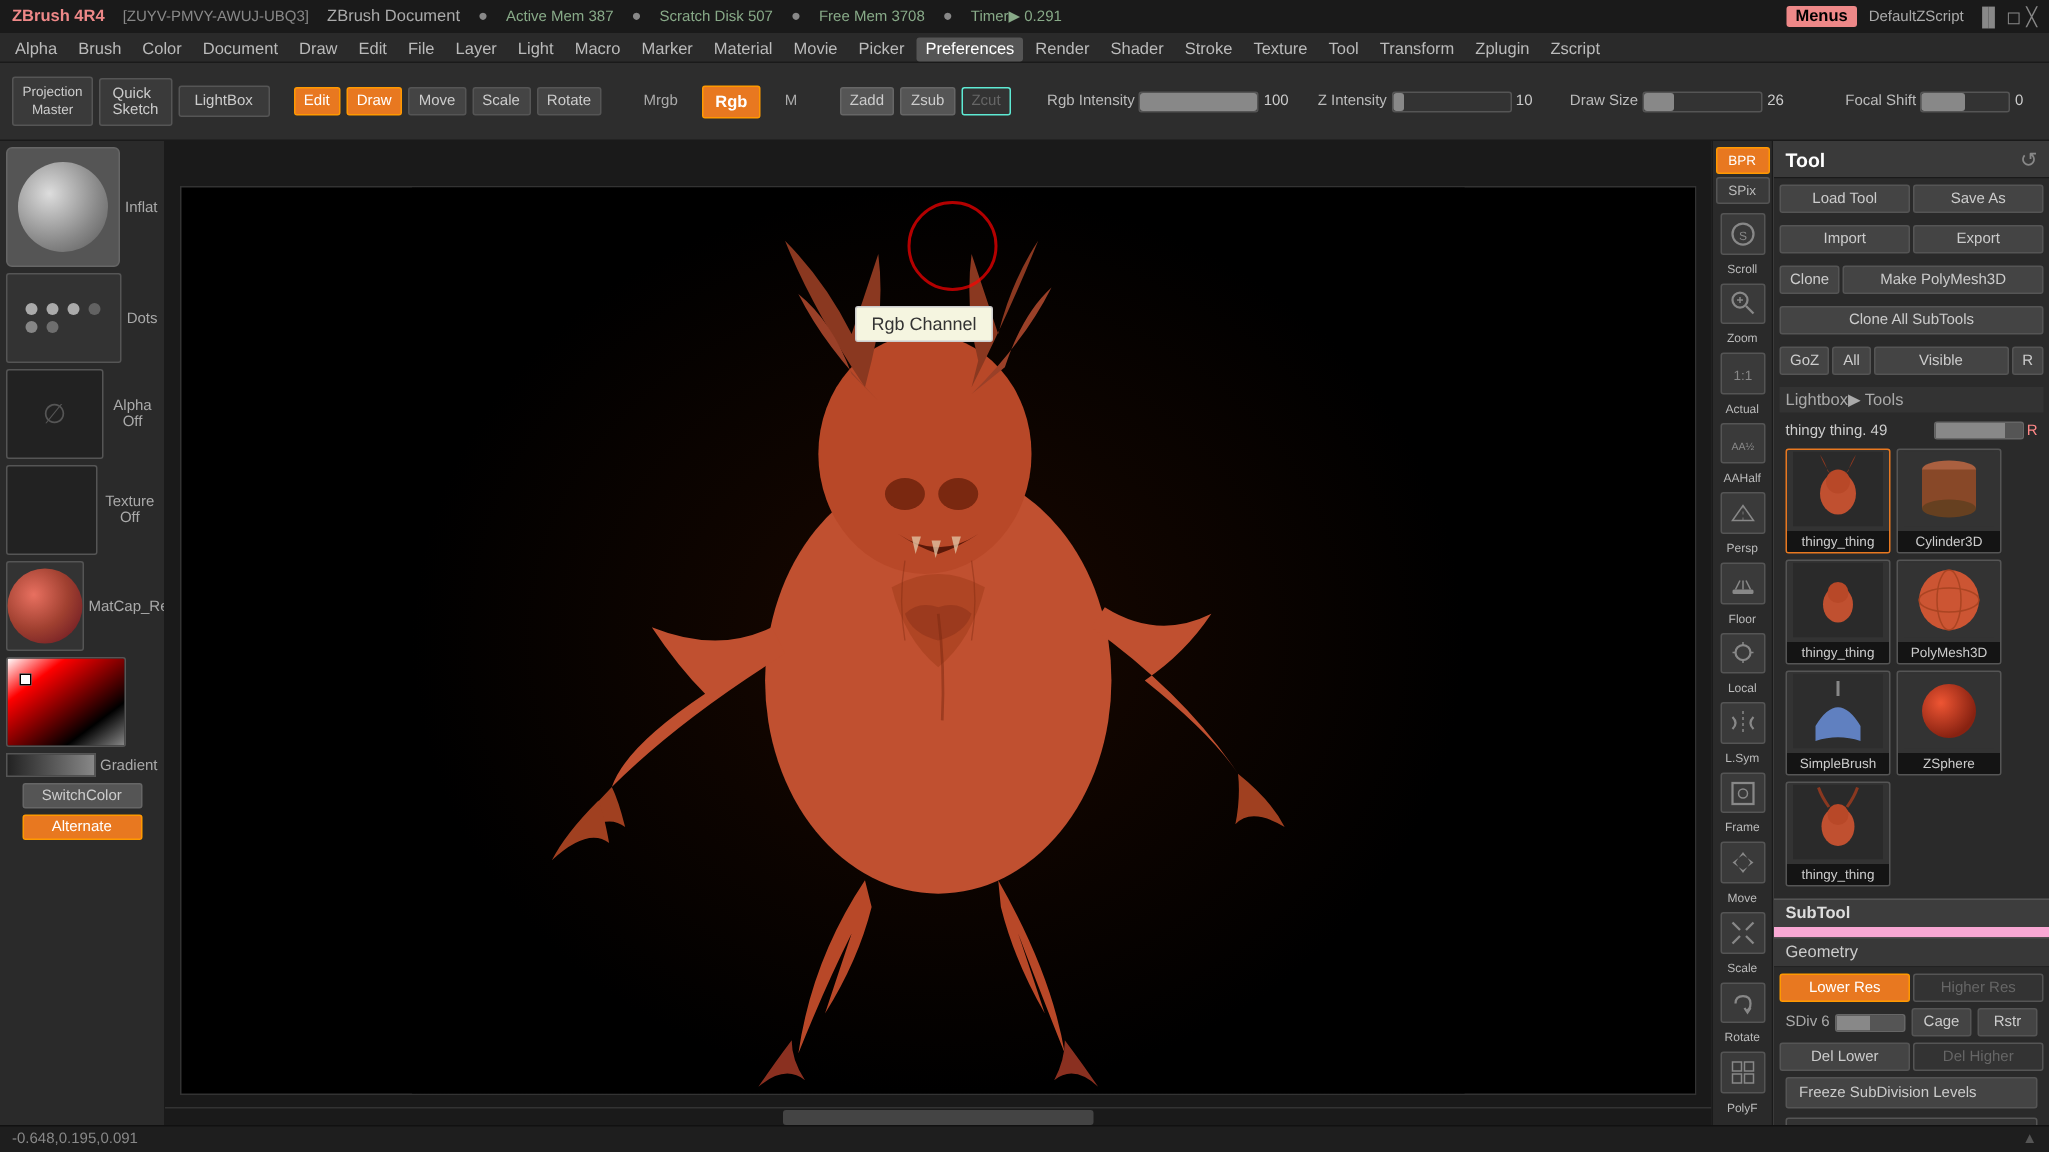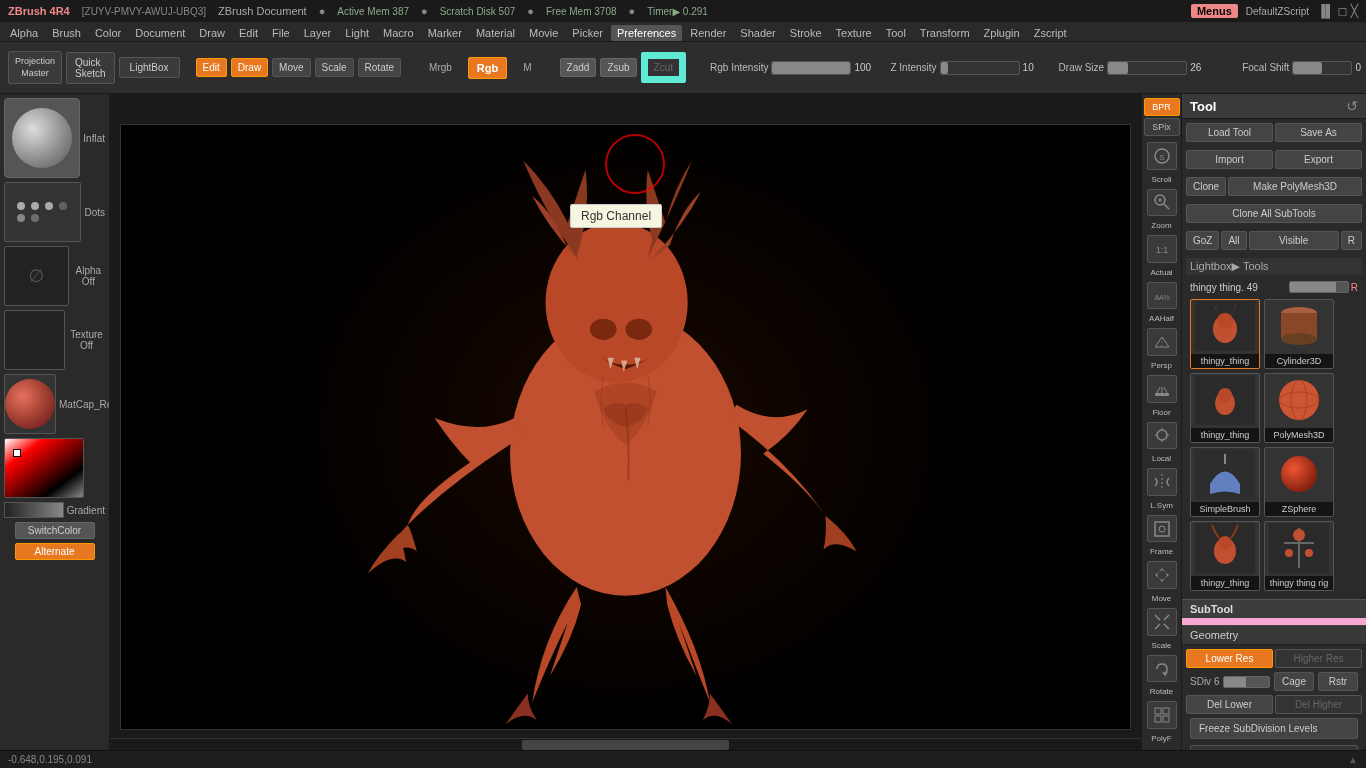--- a/index.html
+++ b/index.html
@@ -105,21 +105,21 @@
       border-radius: 2px;
     }
     .slider-value {
       color: #ccc;
       font-size: 10px;
       min-width: 20px;
     }
 
     .zadd-btn { background: #555; border: 1px solid #666; color: #ccc; padding: 3px 6px; cursor: pointer; border-radius: 2px; font-size: 10px; }
     .zsub-btn { background: #555; border: 1px solid #666; color: #ccc; padding: 3px 6px; cursor: pointer; border-radius: 2px; font-size: 10px; }
-    .zcut-btn { background: #333; border: 7px solid #5eead4; color: #666; padding: 3px 6px; cursor: default; border-radius: 2px; font-size: 10px; }
+    .zcut-btn { background: #333; border: 1px solid #5eead4; color: #666; padding: 3px 6px; cursor: default; border-radius: 2px; font-size: 10px; }
 
     .focal-container {
       display: flex;
       align-items: center;
       gap: 3px;
       margin-left: 8px;
     }
 
     .active-points {
       color: #aaa;
@@ -1112,33 +1112,20 @@
               <rect width="60" height="50" fill="#2a2a2a"></rect>
               <ellipse cx="30" cy="28" rx="11" ry="13" fill="#c05030"></ellipse>
               <ellipse cx="30" cy="20" rx="7" ry="7" fill="#b84828"></ellipse>
               <path d="M24 15 Q19 8 17 2" fill="none" stroke="#8a3820" stroke-width="2"></path>
               <path d="M36 15 Q41 8 43 2" fill="none" stroke="#8a3820" stroke-width="2"></path>
             </svg>
           </div>
           <div class="tool-thumb-label">thingy_thing</div>
         </div>
 
-        <div class="tool-thumb">
-          <div class="tool-thumb-img">
-            <svg width="60" height="50" viewBox="0 0 60 50">
-              <rect width="60" height="50" fill="#2a2a2a"></rect>
-              <line x1="30" y1="5" x2="30" y2="45" stroke="#666" stroke-width="2"></line>
-              <line x1="15" y1="20" x2="45" y2="20" stroke="#666" stroke-width="2"></line>
-              <circle cx="30" cy="12" r="6" fill="#c05030"></circle>
-              <circle cx="20" cy="30" r="4" fill="#c05030"></circle>
-              <circle cx="40" cy="30" r="4" fill="#c05030"></circle>
-            </svg>
-          </div>
-          <div class="tool-thumb-label">thingy thing rig</div>
-        </div>
       </div>
     </div>
 
     <div class="section-header">SubTool</div>
 
     <div class="geo-header">Geometry</div>
 
     <div class="geo-buttons">
 
       <div class="geo-btn-row">

